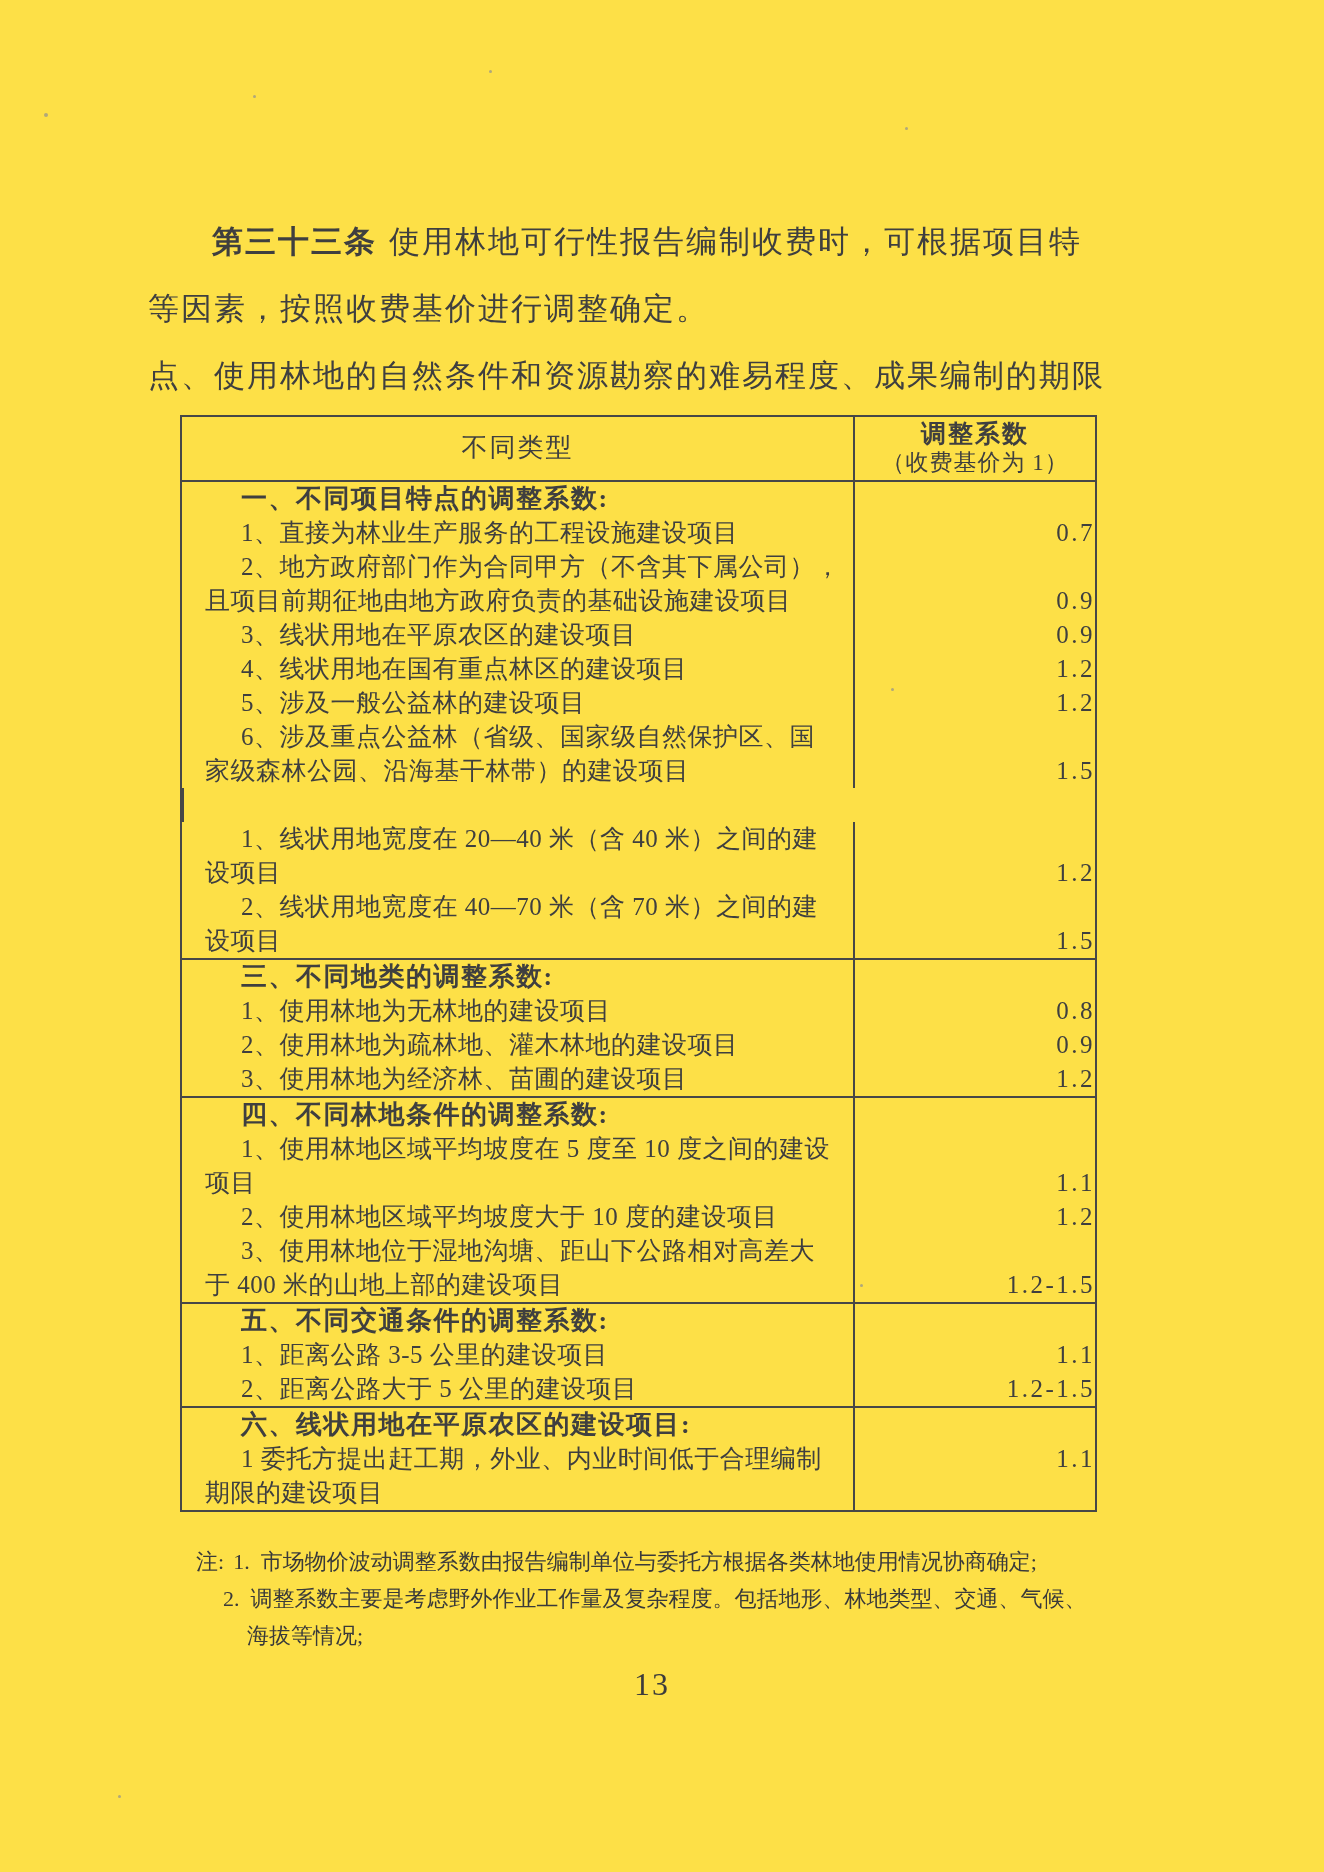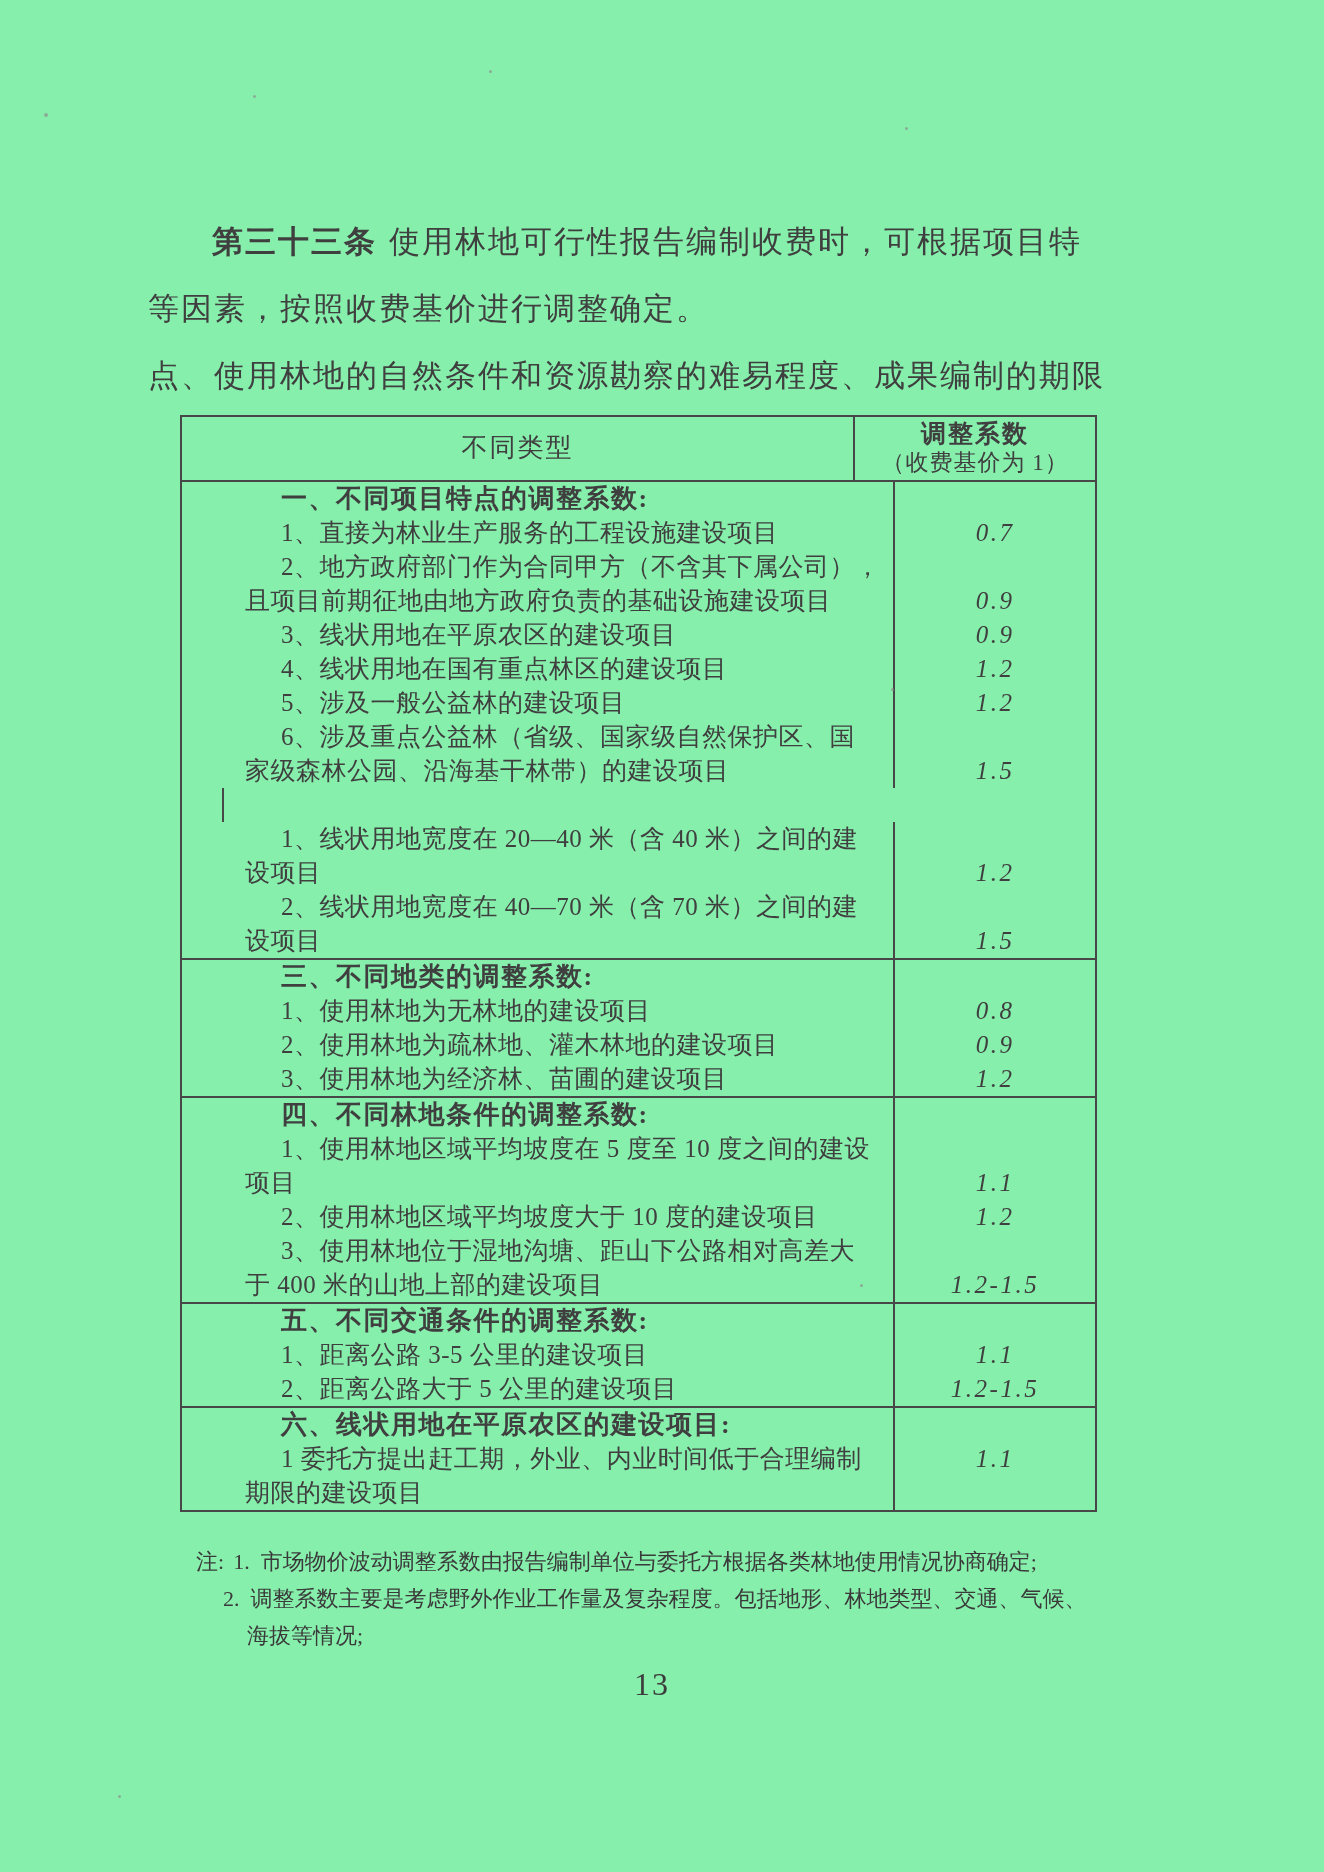--- a/index.html
+++ b/index.html
@@ -1,19 +1,19 @@
 <!DOCTYPE html>
 <html><head>
 <meta charset="utf-8">
 <style>
   html,body{margin:0;padding:0;}
   body{background:#e8e8e6;}
   .page{
     position:relative; width:1324px; height:1872px;
-    background:#86efac; overflow:hidden;
+    background:#fde047; overflow:hidden;
     font-family:"Liberation Serif","DejaVu Serif",serif;
     color:#3f3f3f;
   }
 
   
   .intro{position:absolute; left:148px; top:208px; width:990px;}
   .intro-line{height:67px; line-height:67px; font-size:31px; letter-spacing:2px; white-space:nowrap;}
   .intro-line.first{text-indent:64px;}
   .term{font-weight:bold; margin-right:12px;}
 
@@ -24,30 +24,30 @@
     background:transparent;
   }
   .t-header{display:flex; height:63px; border-bottom:2px solid #474747; box-sizing:content-box;}
   .th-left{width:671px; text-align:center; line-height:61px; font-size:26px; letter-spacing:2px;}
   .th-right{flex:1; border-left:2px solid #474747; text-align:center; padding-top:2px; box-sizing:border-box;}
   .th-r1{font-size:25px; line-height:30px; font-weight:bold; letter-spacing:2px;}
   .th-r2{font-size:23px; line-height:27px; letter-spacing:1px;}
 
   .t-group{}
   .t-group.bt{border-top:2px solid #474747;}
-  .t-row{display:flex; height:34px;margin-left:40px;}
+  .t-row{display:flex; height:34px;}
   .t-left{
     width:671px; box-sizing:border-box; padding-left:23px;
     font-size:25px; line-height:34px; letter-spacing:0.5px; white-space:nowrap;
   }
   .t-left.ind{text-indent:36px;}
   .t-left.sec{font-weight:bold; text-indent:36px; font-size:26px; letter-spacing:1.5px;}
   .t-right{
-    flex:1; border-left:2px solid #474747; text-align:center;
-    font-size:25px; line-height:34px; letter-spacing:2.5px;font-style:italic;
+    flex:1; border-left:2px solid #474747; text-align:right;
+    font-size:25px; line-height:34px; letter-spacing:2.5px;
   }
 
   
   .notes{position:absolute; left:196px; top:1543px; width:980px; font-size:22px; color:#3a3a3a;}
   .note-row{height:37px; line-height:37px; white-space:nowrap;}
   .note-row.ind1{padding-left:27px;}
   .note-row.ind2{padding-left:51px;}
   .note-label{margin-right:9px;}
   .note-num{margin-right:11px;}
 

